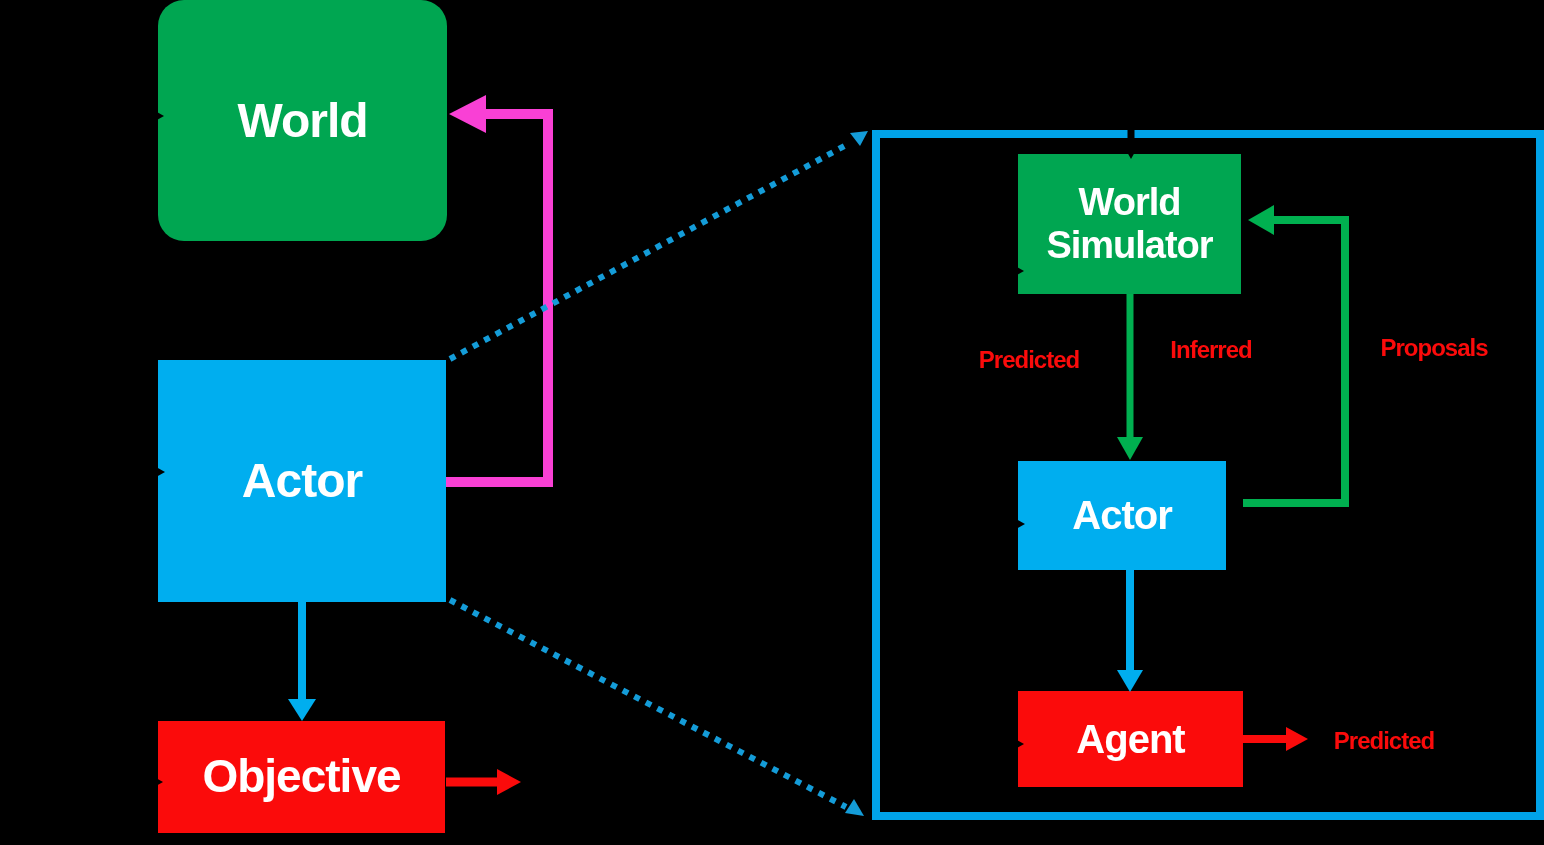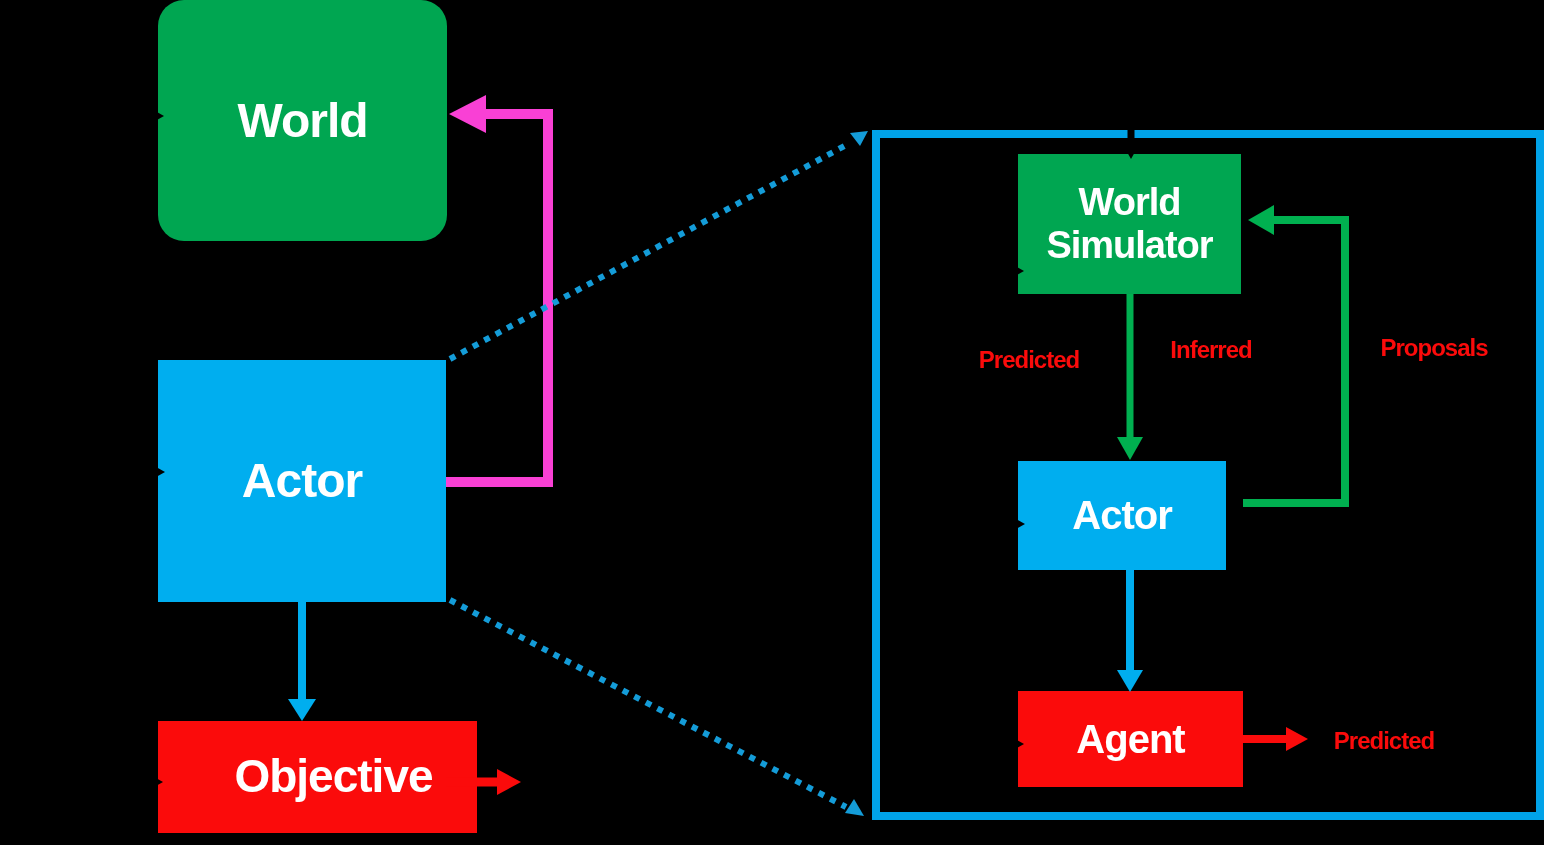--- a/index.html
+++ b/index.html
@@ -10,21 +10,21 @@
   .box{
     position:absolute;display:flex;align-items:center;justify-content:center;
     color:var(--box_text,#fff);font-weight:bold;text-align:center;line-height:1.12;
     letter-spacing:-1px;z-index:2;
   }
   .box-green{background:var(--green,#00A651);}
   .box-blue{background:var(--blue,#00AEEF);}
   .box-red{background:var(--red,#FB0B0B);}
   #world-box{left:158px;top:0;width:289px;height:241px;font-size:48px;border-radius:26px;}
   #agent-box{left:158px;top:360px;width:288px;height:242px;font-size:48px;}
-  #objective-box{left:158px;top:721px;width:287px;height:112px;font-size:46px;padding-left:32px;}
+  #objective-box{left:158px;top:721px;width:287px;height:112px;font-size:46px;}
   #inner-panel{
     position:absolute;left:872px;top:130px;width:672px;height:690px;
     border:8px solid var(--panel_border,#00A2E8);box-sizing:border-box;z-index:1;
   }
   #world-simulator-box{left:1018px;top:154px;width:223px;height:140px;font-size:38px;}
   #actor-box{left:1018px;top:461px;width:208px;height:109px;font-size:40px;}
   #critic-box{left:1018px;top:691px;width:225px;height:96px;font-size:40px;}
   .red-label{
     position:absolute;color:var(--red,#FB0B0B);font-weight:bold;font-size:24px;
     transform:translate(-50%,-50%);white-space:nowrap;z-index:3;letter-spacing:-1px;

